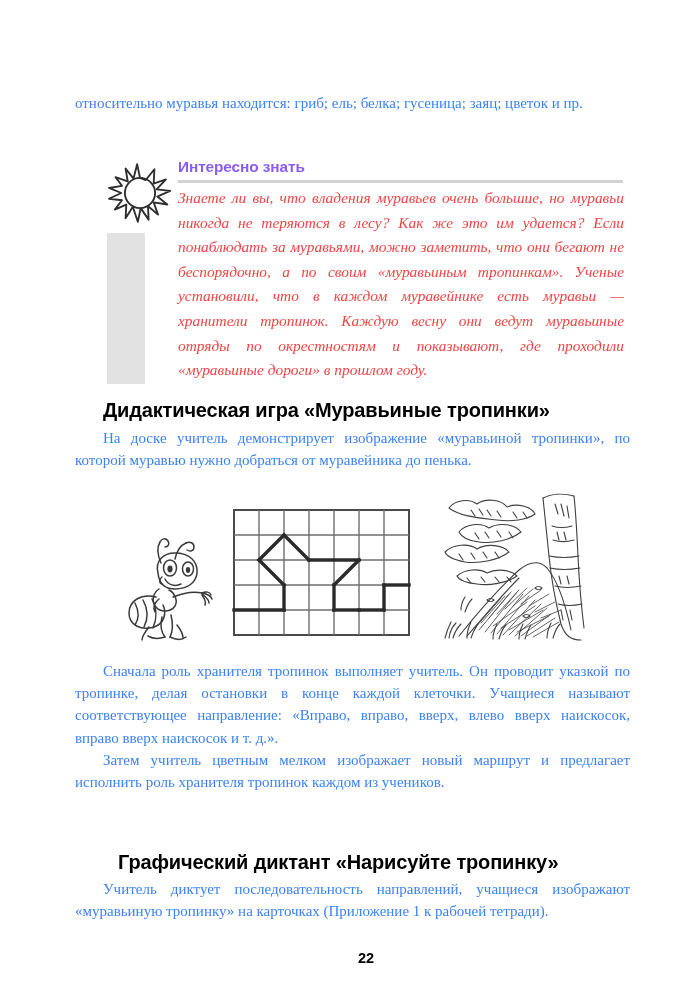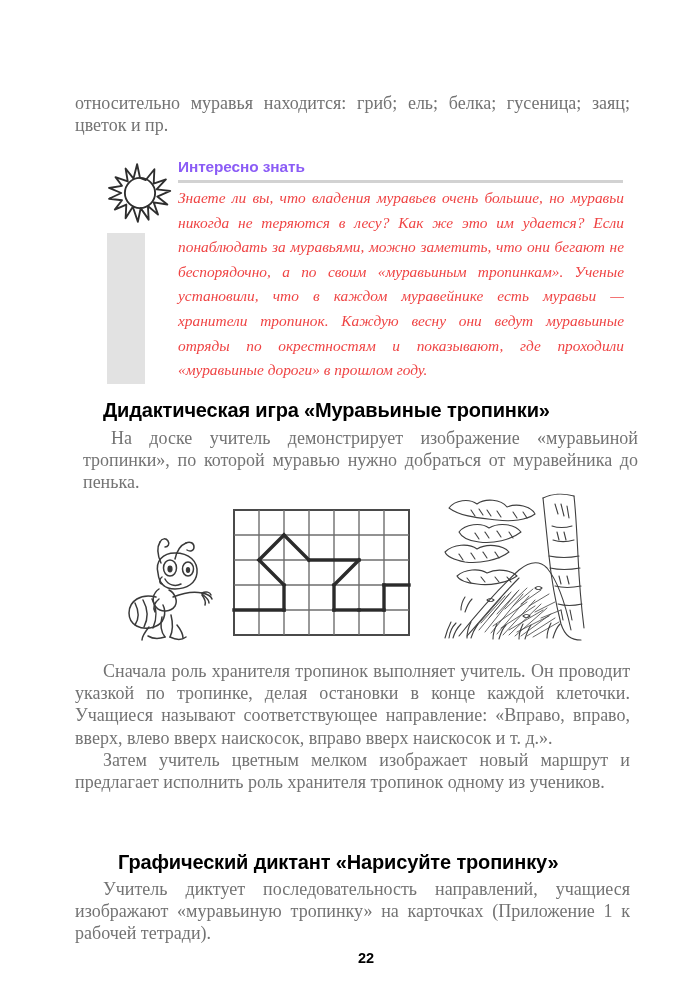--- a/index.html
+++ b/index.html
@@ -16,25 +16,25 @@
     width: 700px;
     height: 1000px;
     background: #ffffff;
     overflow: hidden;
   }
 
   
   .para {
     position: absolute;
     font-family: "Liberation Serif", serif;
-    font-size: 18px;
+    font-size: 15px;
     line-height: 22.2px;
     text-align: justify;
     text-justify: inter-word;
-    color: #737373;
+    color: #3b82f6;
     hyphens: manual;
   }
   .para.indent { text-indent: 28px; }
 
   .heading-bold {
     position: absolute;
     font-family: "Liberation Sans", sans-serif;
     font-weight: bold;
     font-size: 20px;
     letter-spacing: -0.15px;
@@ -168,21 +168,21 @@
   </div>
 
   <div id="callout-title">Интересно знать</div>
 
   <div id="callout-rule"></div>
 
   <div id="callout-body">Знаете ли вы, что владения муравьев очень большие, но муравьи никогда не теряются в лесу? Как же это им удается? Если понаблюдать за муравьями, можно заметить, что они бегают не беспорядочно, а по своим «муравьиным тропинкам». Ученые установили, что в каждом муравейнике есть муравьи — хранители тропинок. Каждую весну они ведут муравьиные отряды по окрестностям и показывают, где проходили «муравьиные дороги» в прошлом году.</div>
 
   <div class="heading-bold" style="left:103px; top:399px;">Дидактическая игра «Муравьиные тропинки»</div>
 
-  <div class="para indent" style="left:75px; top:427px; width:555px;margin-left:8px;">На доске учитель демонстрирует изображение «муравьиной тропинки», по которой муравью нужно добраться от муравейника до пенька.</div>
+  <div class="para indent" style="left:75px; top:427px; width:555px;">На доске учитель демонстрирует изображение «муравьиной тропинки», по которой муравью нужно добраться от муравейника до пенька.</div>
 
   <div id="illus-strip">
 
     <div id="ant-art">
       <svg viewBox="0 0 120 122" width="120" height="122" aria-hidden="true">
         <g fill="none" stroke="#3a3a3a" stroke-width="1.5" stroke-linecap="round" stroke-linejoin="round">
 
           <path d="M48 40 C44 31 44 24 47 19"></path>
           <path d="M47 19 C49 15 53 15 55 18 C57 21 55 24 52 24"></path>
           <path d="M62 36 C64 27 68 22 73 20"></path>
@@ -357,21 +357,21 @@
           <path d="M122 148 C124 141 126 137 129 134"></path>
           <path d="M30 120 C30 114 32 110 34 107"></path>
           <path d="M34 122 C36 116 38 112 41 109"></path>
         </g>
       </svg>
     </div>
   </div>
 
   <div class="para indent" style="left:75px; top:660px; width:555px;">Сначала роль хранителя тропинок выполняет учитель. Он проводит указкой по тропинке, делая остановки в конце каждой клеточки. Учащиеся называют соответствующее направление: «Вправо, вправо, вверх, влево вверх наискосок, вправо вверх наискосок и т. д.».</div>
 
-  <div class="para indent" style="left:75px; top:749px; width:555px;">Затем учитель цветным мелком изображает новый маршрут и предлагает исполнить роль хранителя тропинок одному из учеников.</div>
+  <div class="para indent" style="left:75px; top:749px; width:555px;">Затем учитель цветным мелком изображает новый маршрут и предлагает исполнить роль хранителя тропинок каждом из учеников.</div>
 
 
   <div class="heading-bold" style="left:118px; top:851px;">Графический диктант «Нарисуйте тропинку»</div>
 
   <div class="para indent" style="left:75px; top:878px; width:555px;">Учитель диктует последовательность направлений, учащиеся изображают «муравьиную тропинку» на карточках (Приложение 1 к рабочей тетради).</div>
 
   <div id="page-number">22</div>
 
 </div>
 

